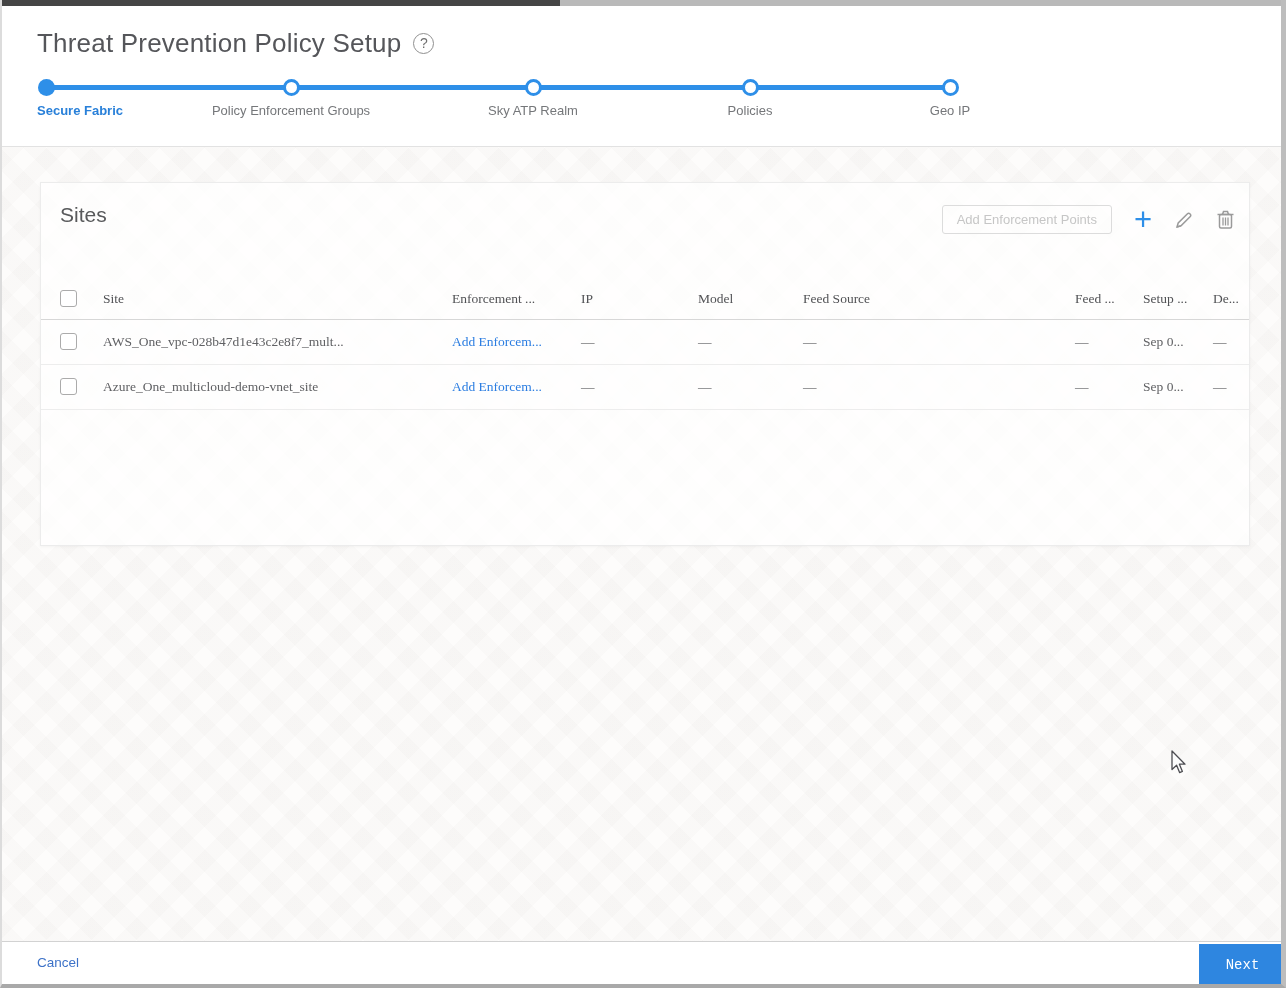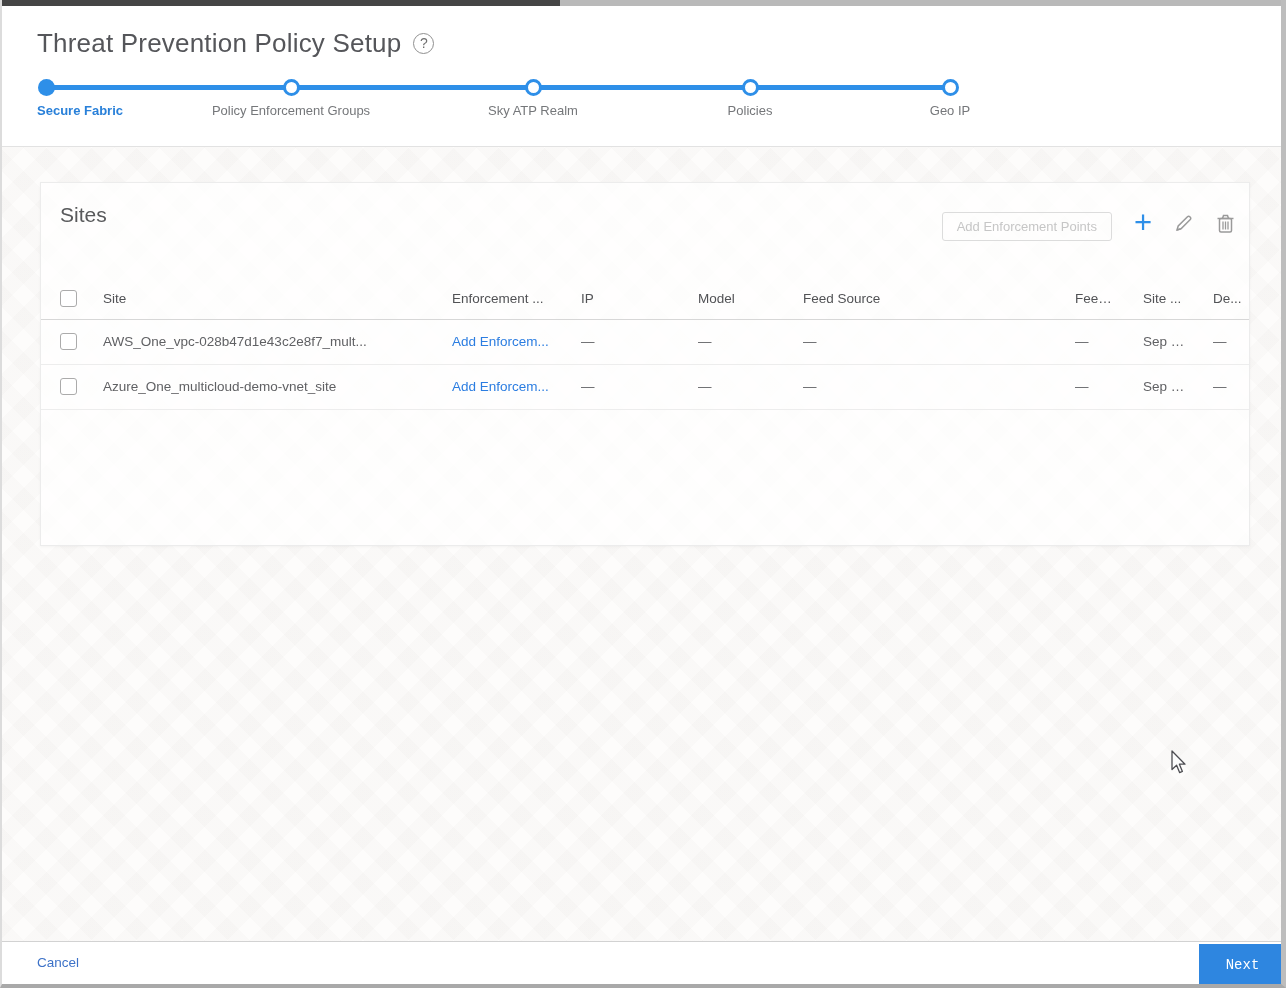--- a/index.html
+++ b/index.html
@@ -48,27 +48,27 @@
   .panel {
     position:absolute; top:182px; left:38px; width:1210px; height:364px;
     background:rgba(255,255,255,0.72);
     border:1px solid #ececec;
     box-shadow:0 1px 3px rgba(0,0,0,0.04);
   }
   .panel-title { position:absolute; top:20px; left:19px; font-size:21px; color:#58595b; }
   .panel-toolbar { position:absolute; top:22px; right:14px; display:flex; align-items:center; gap:22px; }
   .btn-disabled {
     height:29px; padding:0 14px; background:transparent; border:1px solid #dcdcdc; border-radius:3px;
-    color:#c6c6c6; font-size:13px; font-family:"Liberation Sans",sans-serif;margin-top:7px;
+    color:#c6c6c6; font-size:13px; font-family:"Liberation Sans",sans-serif;
   }
   .icon-btn { background:none; border:none; cursor:pointer; display:flex; align-items:center; justify-content:center; padding:0; }
   .plus-glyph { font-size:31px; font-weight:300; color:#2e8fe8; line-height:26px; }
 
   
-  table.sites { position:absolute; top:96px; left:0; width:1208px; border-collapse:collapse; table-layout:fixed; }
+  table.sites { position:absolute; top:96px; left:0; width:1208px; border-collapse:collapse; table-layout:fixed;font-family:Liberation Serif, serif; }
   table.sites th, table.sites td { padding:0 6px 0 19px; text-align:left; overflow:hidden; white-space:nowrap; text-overflow:ellipsis; }
   table.sites th { height:40px; font-size:13.5px; font-weight:400; color:#515255; border-bottom:1px solid #d7d7d7; }
   table.sites td { height:45px; font-size:13.5px; color:#606164; border-bottom:1px solid #ededed; background:rgba(255,255,255,0.35); }
   col.c-cb{width:43px;} col.c-site{width:349px;} col.c-enf{width:129px;} col.c-ip{width:117px;}
   col.c-model{width:105px;} col.c-fsrc{width:272px;} col.c-feed{width:68px;} col.c-last{width:70px;} col.c-de{width:55px;}
   .checkbox { width:17px; height:17px; border:1.5px solid #ababab; border-radius:3px; background:#fff; display:inline-block; vertical-align:middle; }
   .link { color:#2b7de1; text-decoration:none; }
   .dash { color:#9b9b9b; }
   .table-footer { position:absolute; left:0; top:316px; width:1208px; height:47px; display:flex; align-items:center; padding-left:19px; gap:20px; }
   .items-count { font-size:13.5px; color:#8a8a8a; }
@@ -156,21 +156,21 @@
     </colgroup>
     <thead>
       <tr>
         <th><span class="checkbox"></span></th>
         <th>Site</th>
         <th>Enforcement ...</th>
         <th>IP</th>
         <th>Model</th>
         <th>Feed Source</th>
         <th>Feed ...</th>
-        <th>Site ...</th>
+        <th>Setup ...</th>
         <th>De...</th>
       </tr>
     </thead>
     <tbody>
       <tr>
         <td><span class="checkbox"></span></td>
         <td>AWS_One_vpc-028b47d1e43c2e8f7_mult...</td>
         <td><a href="#" class="link">Add Enforcem...</a></td>
         <td class="dash">—</td>
         <td class="dash">—</td>

